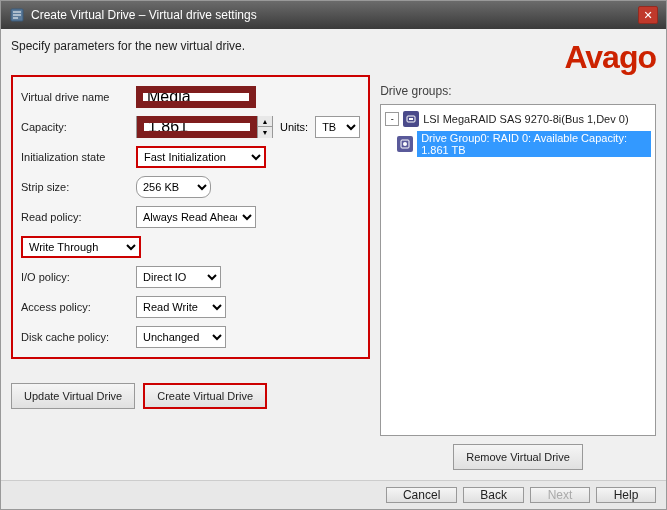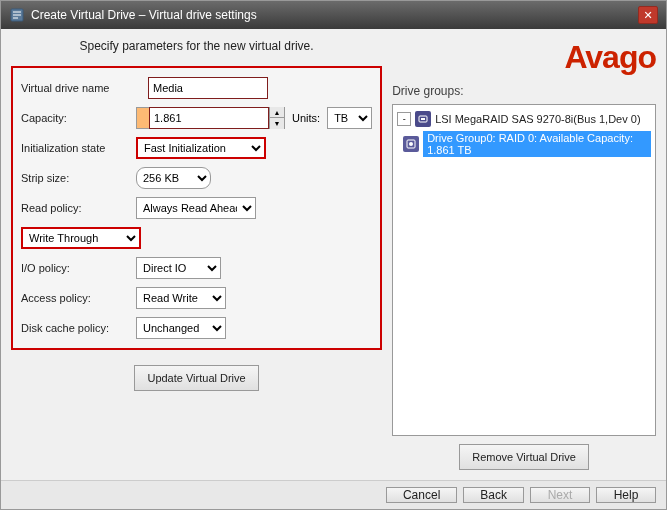--- a/index.html
+++ b/index.html
@@ -70,22 +70,21 @@
       flex: 1;
       padding: 10px;
       gap: 10px;
       overflow: hidden;
     }
 
     .left-panel {
       flex: 0 0 295px;
       display: flex;
       flex-direction: column;
-      gap: 7px;
-      align-items: center;
+      gap: 16px;
     }
 
     .spec-label {
       font-size: 12px;
       color: #222;
       margin-bottom: 6px;
     }
 
     .form-container {
       border: 2px solid #cc0000;
@@ -110,25 +109,24 @@
       flex-shrink: 0;
     }
 
     .form-control {
       flex: 1;
     }
 
     input[type="text"] {
       width: 120px;
       height: 22px;
-      border: 1px solid #7f1d1d;
+      border: 7px solid #7f1d1d;
       padding: 1px 4px;
-      font-size: 11px;
+      font-size: 16px;
       background: white;
-      margin-left: 12px;
     }
 
     .capacity-row {
       display: flex;
       align-items: center;
       gap: 4px;
     }
 
     .spinner-wrap {
       display: flex;
@@ -261,21 +259,21 @@
 
     .tree-item {
       display: flex;
       align-items: center;
       gap: 4px;
       padding: 2px 0;
       font-size: 11px;
     }
 
     .tree-item-child {
-      margin-left: 6px;
+      margin-left: 12px;
     }
 
     .tree-icon-controller {
       width: 16px;
       height: 16px;
       background: #4a4a8a;
       border-radius: 2px;
       display: flex;
       align-items: center;
       justify-content: center;
@@ -505,20 +503,21 @@
               <option>Unchanged</option>
               <option>Enable</option>
               <option>Disable</option>
             </select>
           </div>
         </div>
       </div>
 
       <div class="bottom-buttons">
         <button class="btn">Update Virtual Drive</button>
+        <button class="btn btn-primary">Create Virtual Drive</button>
       </div>
     </div>
 
     <div class="right-panel">
       <div class="avago-logo">
         <span class="avago-text">Avago</span>
       </div>
 
       <div class="drive-groups-label">Drive groups:</div>
 

